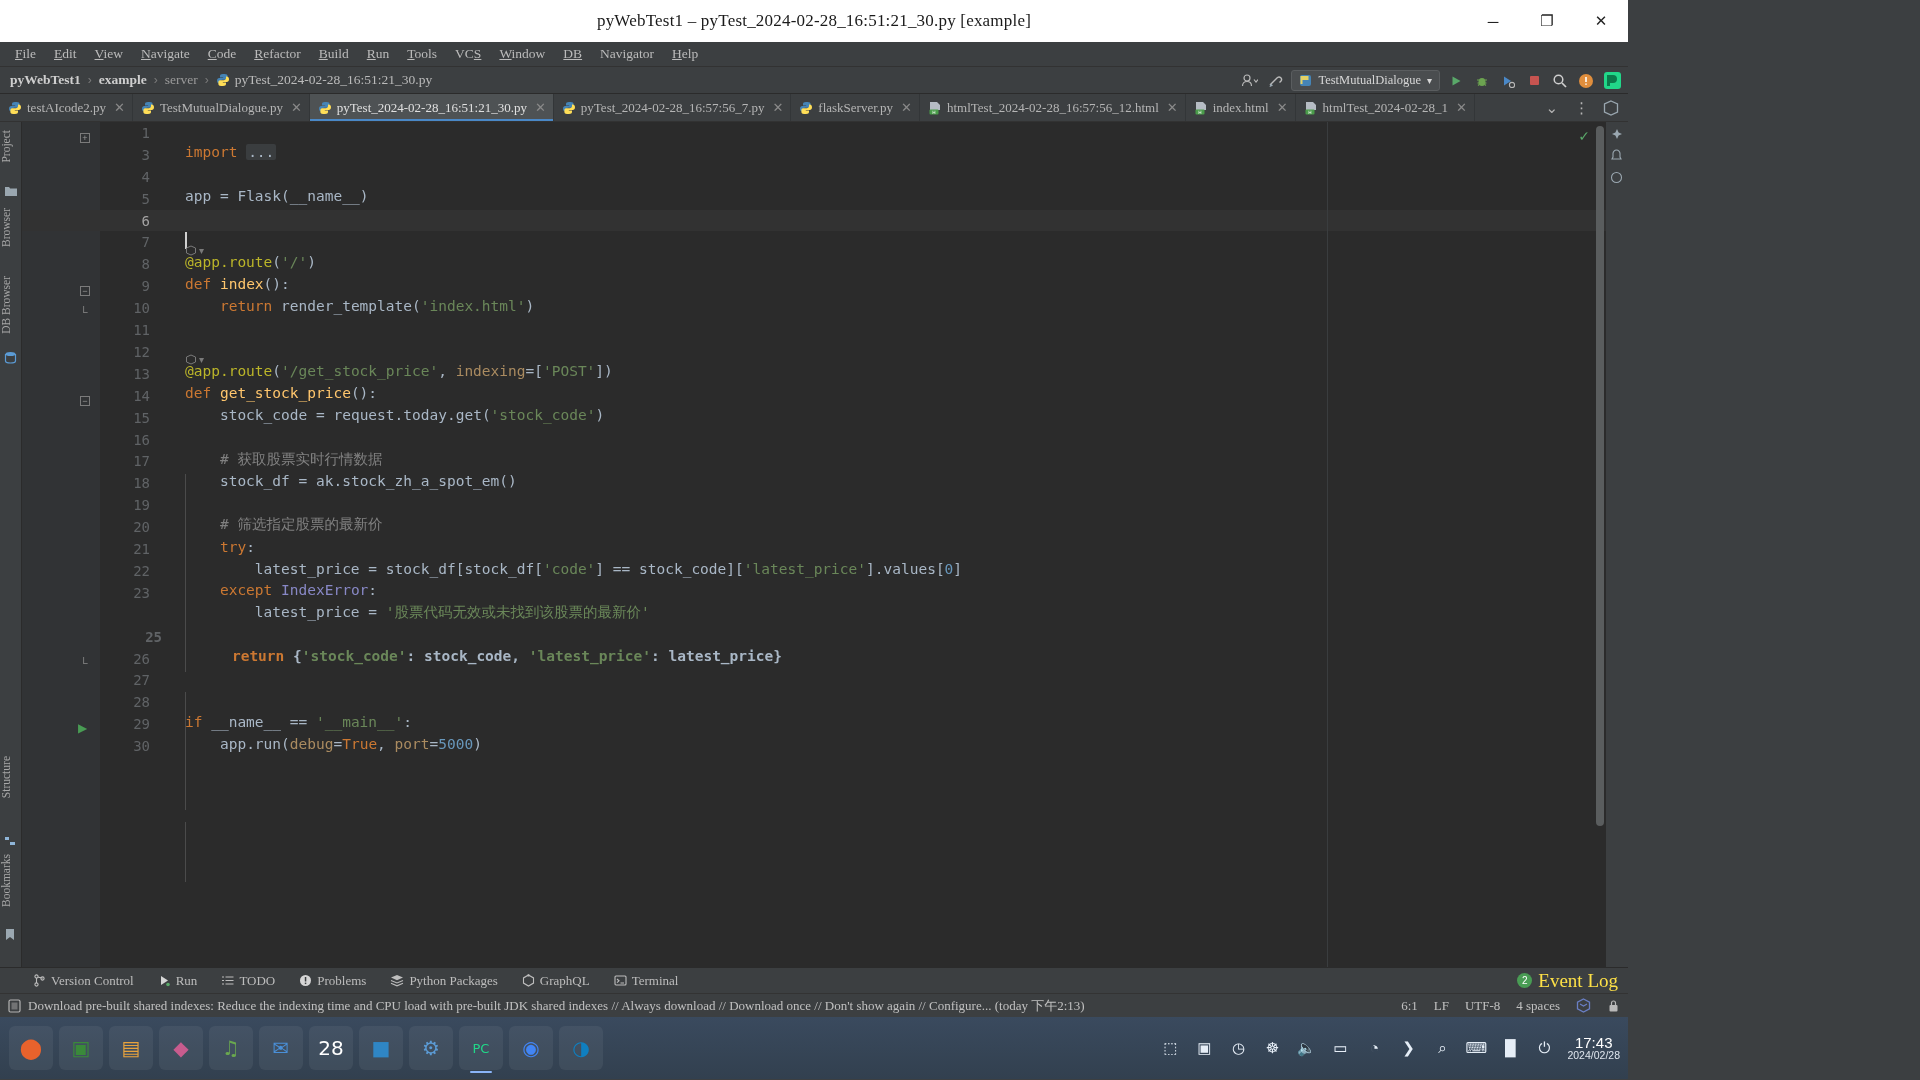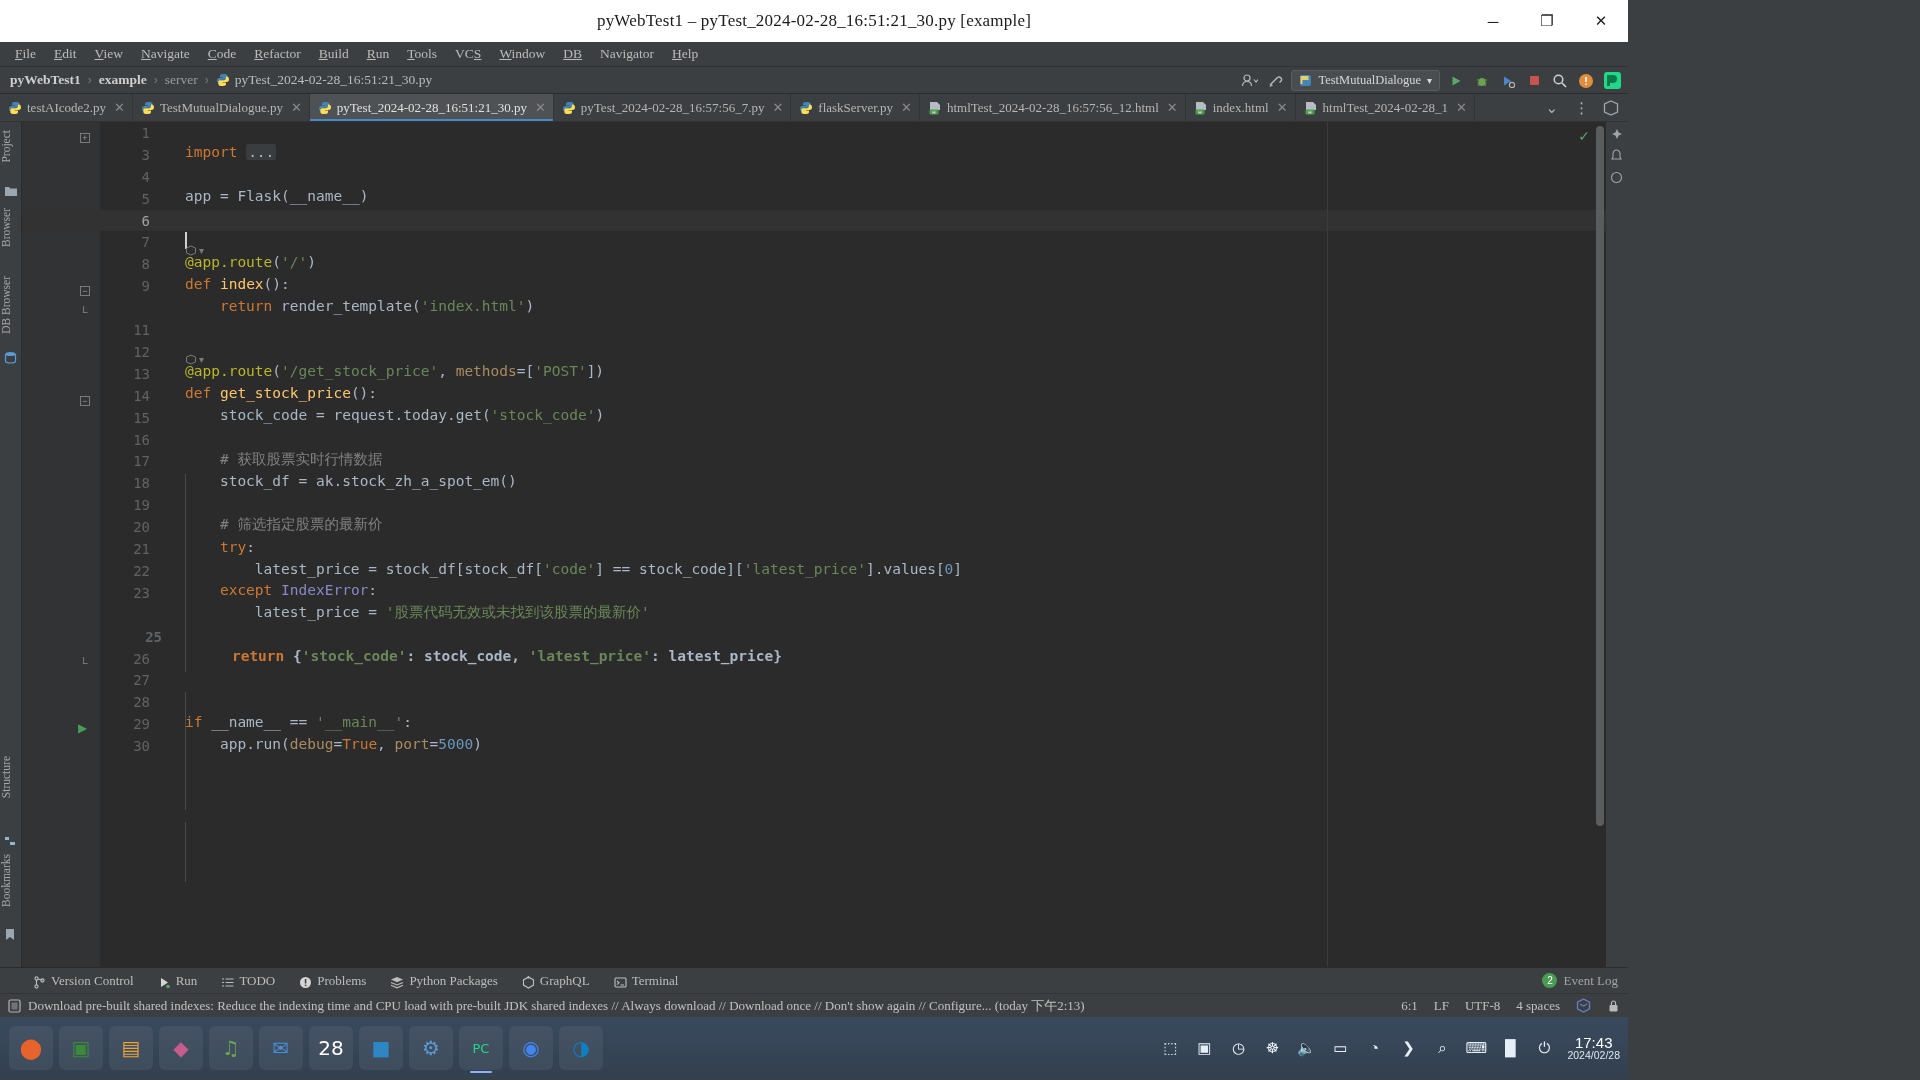--- a/index.html
+++ b/index.html
@@ -132,21 +132,21 @@
 
   
   .rvstrip { width: 22px; background:#3c3f41; flex: 0 0 22px; position: relative; }
 
   
   .bottombar {
     height: 26px; background: #3c3f41; display: flex; align-items: center;
     border-top: 1px solid #2b2b2b; padding-left: 30px; gap: 18px; position: relative;
   }
   .bt {
-    display: flex; align-items: flex-end; gap: 5px; font-size: 13px; color: #bdbdbd;
+    display: flex; align-items: center; gap: 5px; font-size: 13px; color: #bdbdbd;
     font-family: "Liberation Serif", serif; white-space: nowrap; padding: 1px 3px;
   }
   .bottom-right { position: absolute; right: 10px; display: flex; align-items: center; gap: 6px; }
   .badge-green {
     background: #499c54; color: #fff; border-radius: 50%; width: 15px; height: 15px;
     font-size: 10px; display:flex; align-items:center; justify-content:center;
   }
 
   
   .statusbar {
@@ -420,22 +420,23 @@
       <div class="indent-guide" style="left:163px;top:700px;height:60px;"></div>
       <div class="codearea" id="codearea">
           <div class="line" style="top: 0px; position: absolute; left: 0px; right: 0px;"><span class="lnum">1</span><span class="code"><span class="kw">import</span> <span class="folded-import">...</span></span></div>
           <div class="line" style="top: 21.9px; position: absolute; left: 0px; right: 0px;"><span class="lnum">3</span><span class="code"></span></div>
           <div class="line" style="top: 43.8px; position: absolute; left: 0px; right: 0px;"><span class="lnum">4</span><span class="code"><span class="txt">app</span> = <span class="txt">Flask</span>(<span class="txt">__name__</span>)</span></div>
           <div class="line" style="top: 65.7px; position: absolute; left: 0px; right: 0px;"><span class="lnum">5</span><span class="code"></span></div>
           <div class="line caretline" style="top: 87.6px; position: absolute; left: 0px; right: 0px;"><span class="lnum">6</span><span class="code"><span class="caret"></span></span></div>
           <div class="line" style="top: 109.5px; position: absolute; left: 0px; right: 0px;"><span class="lnum">7</span><span class="code"><span class="deco">@app.route</span>(<span class="str">'/'</span>)</span></div>
           <div class="line" style="top: 131.4px; position: absolute; left: 0px; right: 0px;"><span class="lnum">8</span><span class="code"><span class="kw">def</span> <span class="fn">index</span>():</span></div>
           <div class="line" style="top: 153.3px; position: absolute; left: 0px; right: 0px;"><span class="lnum">9</span><span class="code">    <span class="kw">return</span> <span class="txt">render_template</span>(<span class="str">'index.html'</span>)</span></div>
+          <div class="line" style="top: 175.2px; position: absolute; left: 0px; right: 0px;"><span class="lnum">10</span><span class="code"></span></div>
           <div class="line" style="top: 197.1px; position: absolute; left: 0px; right: 0px;"><span class="lnum">11</span><span class="code"></span></div>
-          <div class="line" style="top: 219px; position: absolute; left: 0px; right: 0px;"><span class="lnum">12</span><span class="code"><span class="deco">@app.route</span>(<span class="str">'/get_stock_price'</span>, <span class="param">methods</span>=[<span class="str">'POST'</span>])</span></div>
+          <div class="line" style="top: 219px; position: absolute; left: 0px; right: 0px;"><span class="lnum">12</span><span class="code"><span class="deco">@app.route</span>(<span class="str">'/get_stock_price'</span>, <span class="param">indexing</span>=[<span class="str">'POST'</span>])</span></div>
           <div class="line" style="top: 240.9px; position: absolute; left: 0px; right: 0px;"><span class="lnum">13</span><span class="code"><span class="kw">def</span> <span class="fn">get_stock_price</span>():</span></div>
           <div class="line" style="top: 262.8px; position: absolute; left: 0px; right: 0px;"><span class="lnum">14</span><span class="code">    <span class="txt">stock_code</span> = <span class="txt">request</span>.<span class="txt">today</span>.<span class="txt">get</span>(<span class="str">'stock_code'</span>)</span></div>
           <div class="line" style="top: 284.7px; position: absolute; left: 0px; right: 0px;"><span class="lnum">15</span><span class="code"></span></div>
           <div class="line" style="top: 306.6px; position: absolute; left: 0px; right: 0px;"><span class="lnum">16</span><span class="code">    <span class="cmt"># 获取股票实时行情数据</span></span></div>
           <div class="line" style="top: 328.5px; position: absolute; left: 0px; right: 0px;"><span class="lnum">17</span><span class="code">    <span class="txt">stock_df</span> = <span class="txt">ak</span>.<span class="txt">stock_zh_a_spot_em</span>()</span></div>
           <div class="line" style="top: 350.4px; position: absolute; left: 0px; right: 0px;"><span class="lnum">18</span><span class="code"></span></div>
           <div class="line" style="top: 372.3px; position: absolute; left: 0px; right: 0px;"><span class="lnum">19</span><span class="code">    <span class="cmt"># 筛选指定股票的最新价</span></span></div>
           <div class="line" style="top: 394.2px; position: absolute; left: 0px; right: 0px;"><span class="lnum">20</span><span class="code">    <span class="kw">try</span>:</span></div>
           <div class="line" style="top: 416.1px; position: absolute; left: 0px; right: 0px;"><span class="lnum">21</span><span class="code">        <span class="txt">latest_price</span> = <span class="txt">stock_df</span>[<span class="txt">stock_df</span>[<span class="str">'code'</span>] == <span class="txt">stock_code</span>][<span class="str">'latest_price'</span>].<span class="txt">values</span>[<span class="num">0</span>]</span></div>
           <div class="line" style="top: 438px; position: absolute; left: 0px; right: 0px;"><span class="lnum">22</span><span class="code">    <span class="kw">except</span> <span class="exc">IndexError</span>:</span></div>
@@ -549,21 +550,21 @@
         <span style="display: inline-flex; align-items: center;">
           <svg width="13" height="13" viewBox="0 0 13 13">
             <rect x="1" y="2" width="11" height="9" rx="1" fill="none" stroke="#bdbdbd" stroke-width="1.1"></rect>
             <path d="M3 5l2 1.8L3 8.6M6.5 9h3.5" stroke="#bdbdbd" stroke-width="1.1" fill="none"></path>
           </svg>
         </span>
         <span>Terminal</span>
       </div>
       <div class="bottom-right">
       <span class="badge-green">2</span>
-      <span style="font-size:13px;color:#a3a3a3;font-family:'Liberation Serif',serif;">Event Log</span>
+      <span style="font-size:19px;color:#fde047;font-family:'Liberation Serif',serif;">Event Log</span>
     </div>
   </div>
 
   <div class="statusbar">
     <span style="margin-right:7px;display:inline-flex;">
       <svg width="13" height="14" viewBox="0 0 13 14">
           <rect x="1" y="1" width="11" height="12" rx="1.5" fill="none" stroke="#b4b4b4" stroke-width="1.2"></rect>
           <rect x="3.5" y="3.5" width="6" height="7" fill="#b4b4b4" opacity=".45"></rect>
         </svg>
     </span>

